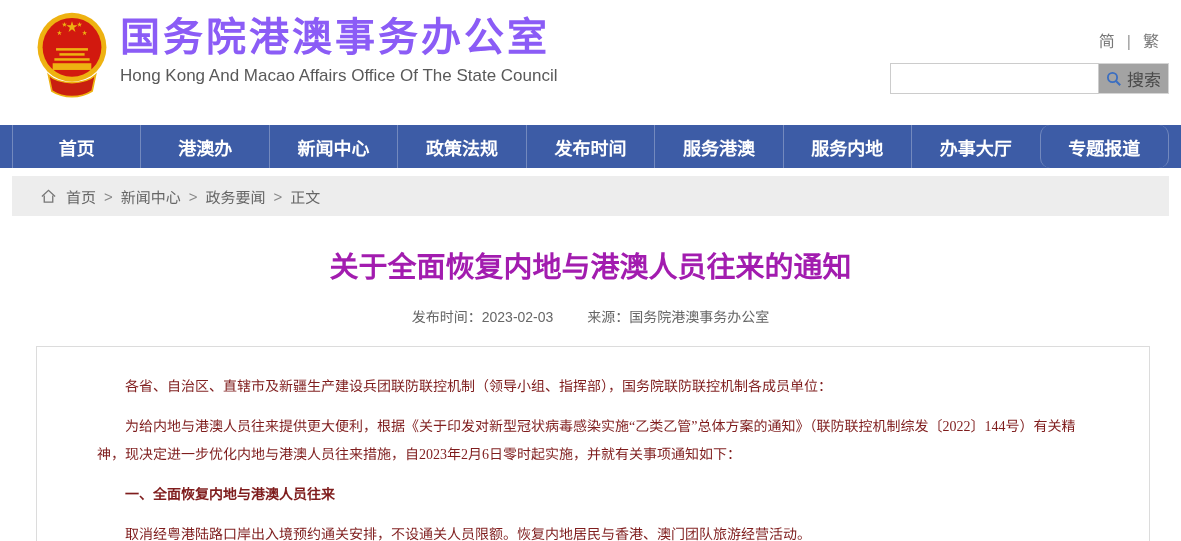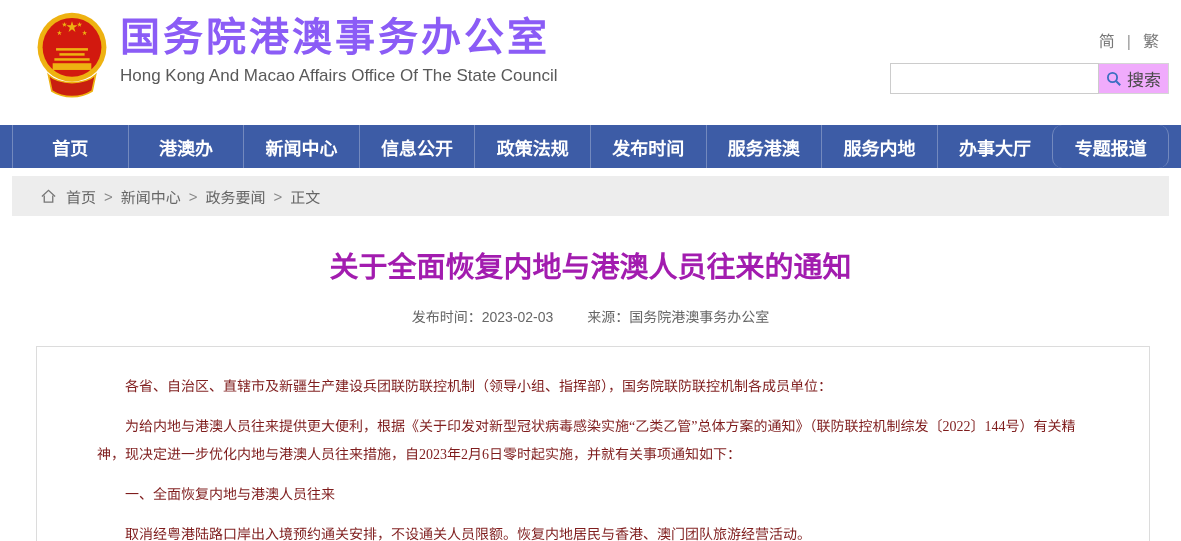--- a/index.html
+++ b/index.html
@@ -26,21 +26,21 @@
   .lang-toggle { font-size: 16px; color: #777; margin-right: 4px; }
   .lang-toggle span { margin: 0 6px; cursor: pointer; }
   .lang-divider { color: #999; }
   .search-row { margin-top: 11px; display: flex; align-items: center; }
   .search-input {
     width: 209px; height: 31px; border: 1px solid #ccc; outline: none;
     padding: 0 8px; font-size: 14px; color: #333; background: #fff;
   }
   .search-button {
     width: 70px; height: 31px; border: 1px solid #d5d5d5; border-left: none;
-    background: #f0abfc; color: #4a4a4a; font-size: 17px;
+    background: #a3a3a3; color: #4a4a4a; font-size: 17px;
     display: inline-flex; align-items: center; justify-content: center; gap: 5px;
     cursor: pointer;
   }
 
   
   .main-nav { height: 43px; background: #3d5ca6; width: 1181px; }
   .nav-list {
     width: 1157px; margin: 0 auto; height: 43px;
     display: flex; list-style: none; padding: 0;
   }
@@ -75,21 +75,21 @@
     border: 1px solid #dcdcdc; background: #fff;
     padding: 14px 48px 40px;
   }
   .article-box p {
     font-family: "Liberation Serif", serif;
     font-size: 14px; line-height: 28px; color: #7f1d1d;
     text-indent: 2em; margin: 12px 12px;
   }
   .section-heading {
     font-family: "Liberation Serif", serif;
-    font-size: 17px; line-height: 28px; font-weight: normal; color: #4a7ebc;
+    font-size: 17px; line-height: 28px; font-weight: bold; color: #4a7ebc;
     text-indent: 2em; margin: 12px 0;
   }
 </style>
 </head>
 <body>
 
 <div class="wrapper">
   <header class="site-header">
     <div class="logo">
       <svg viewBox="0 0 100 106" width="84" height="90" aria-hidden="true">
@@ -133,21 +133,20 @@
       </div>
     </div>
   </header>
 </div>
 
 <nav class="main-nav">
   <ul class="nav-list">
     <li class="nav-item">首页</li>
     <li class="nav-item">港澳办</li>
     <li class="nav-item">新闻中心</li>
-    <li class="nav-item">信息公开</li>
     <li class="nav-item">政策法规</li>
     <li class="nav-item">发布时间</li>
     <li class="nav-item">服务港澳</li>
     <li class="nav-item">服务内地</li>
     <li class="nav-item">办事大厅</li>
     <li class="nav-item">专题报道</li>
   </ul>
 </nav>
 
 <div class="wrapper">

